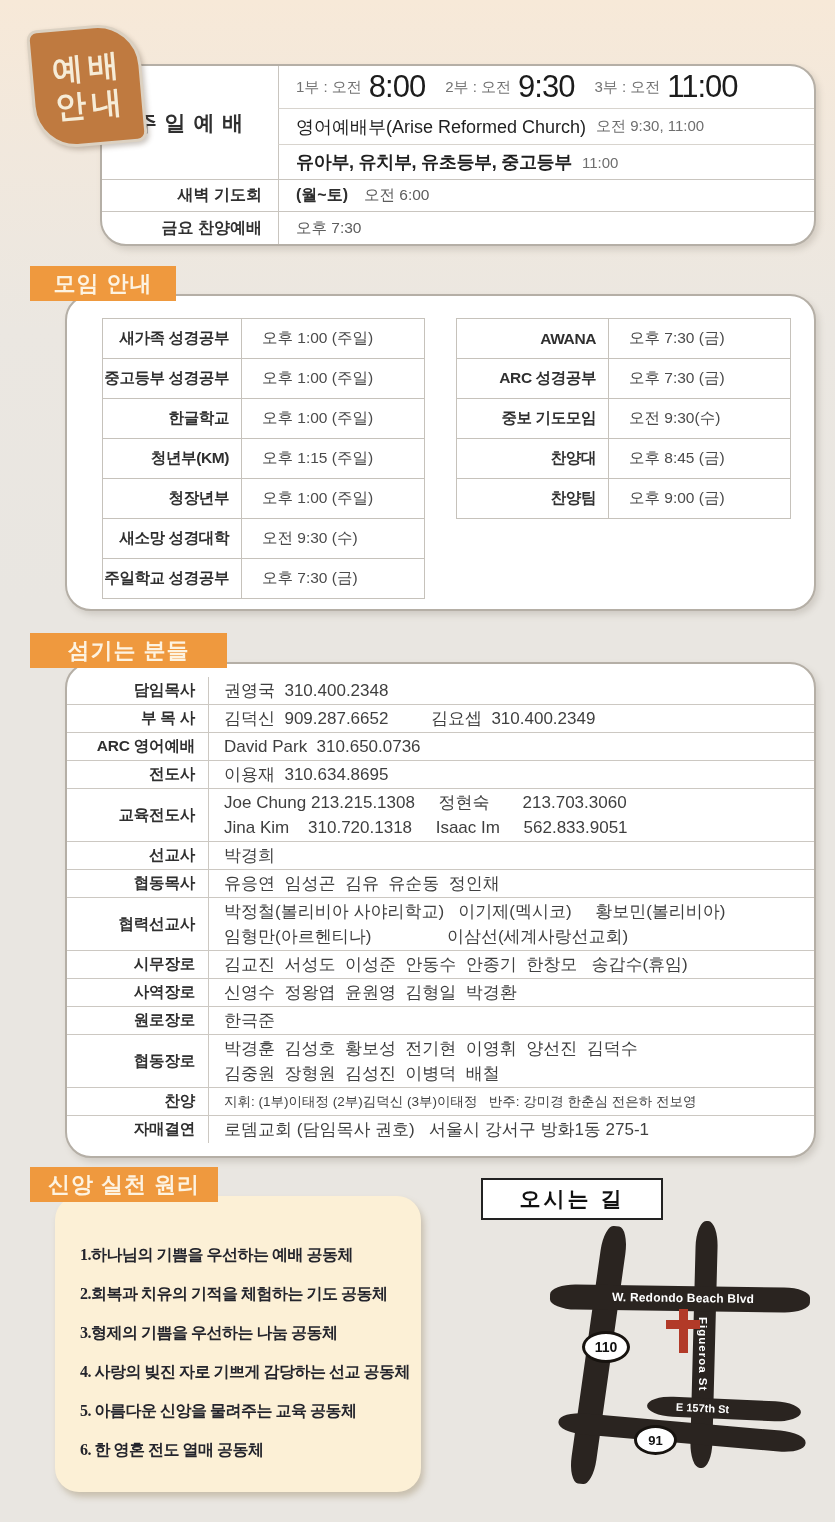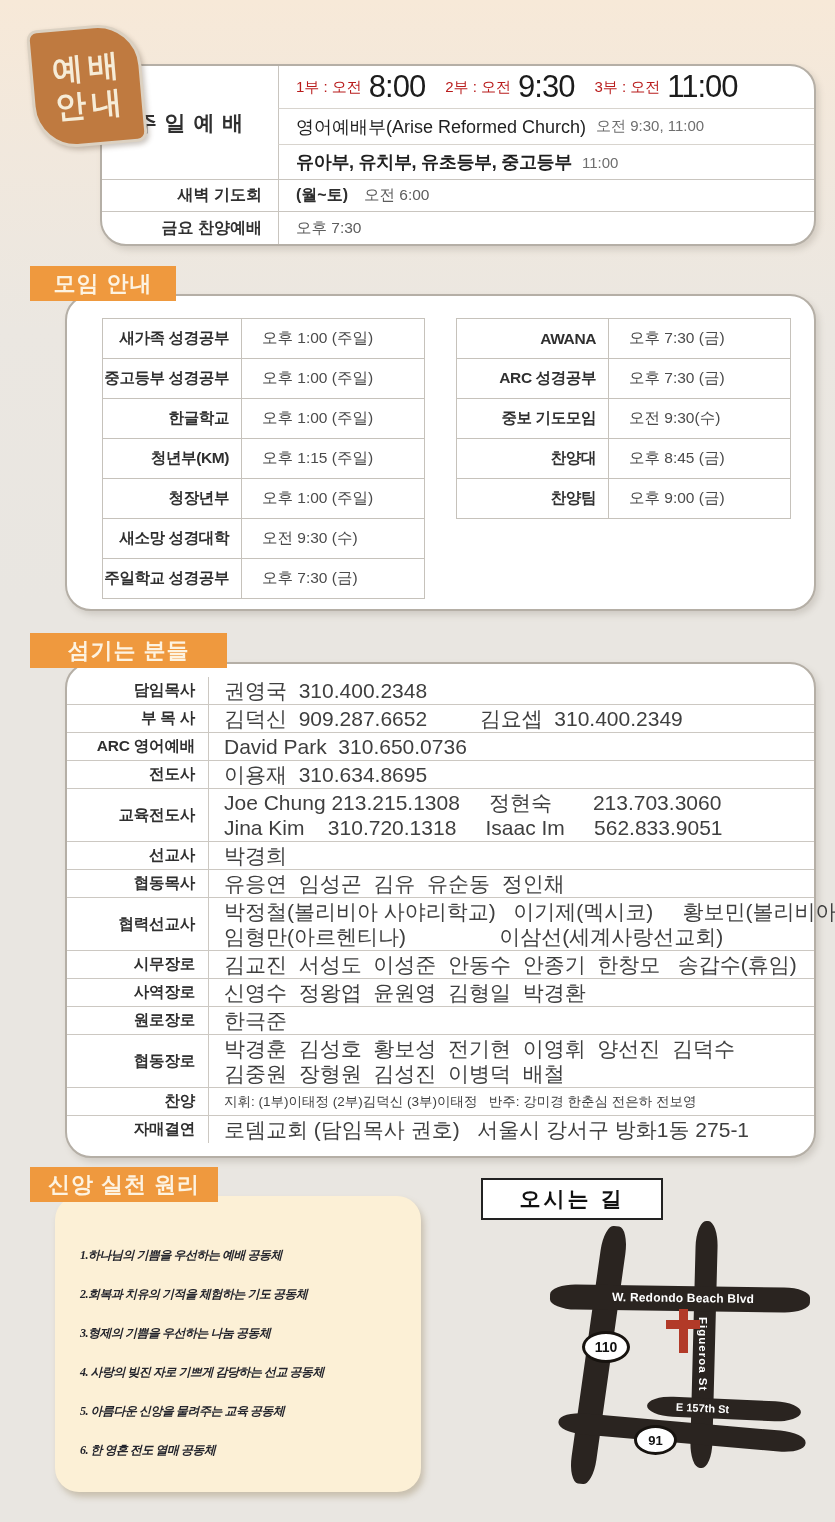--- a/index.html
+++ b/index.html
@@ -26,21 +26,21 @@
     color:#f6ecd7; letter-spacing:5px; line-height:1.2; padding-left:5px;
   }
   #worship-panel { left:100px; top:64px; width:712px; height:178px; }
   .w-grid { position:absolute; inset:0; display:grid; grid-template-columns:176px 1fr; grid-template-rows:42px 36px 35px 32px 33px; }
   .w-label { display:flex; align-items:center; justify-content:flex-end; padding-right:16px; font-weight:700; color:#2f2f2f; font-size:16px; }
   .w-main-label { grid-row:1/4; justify-content:center; padding-right:0; font-size:21px; letter-spacing:1px; }
   .w-cell { border-left:1px solid #c9c5bf; display:flex; align-items:center; padding-left:17px; }
   .bt-light { border-top:1px solid #d8d4ce; }
   .bt-full  { border-top:1px solid #c9c5bf; }
   .w-services { display:flex; align-items:center; }
-  .svc-prefix { font-size:15px; color:#b91c1c; margin-right:7px; }
+  .svc-prefix { font-size:15px; color:#737373; margin-right:7px; }
   .svc-time { font-size:31px; color:#1c1c1c; letter-spacing:-1px; margin-right:20px; }
   .svc-time:last-child { margin-right:0; }
   .w-name { font-size:18px; color:#1f1f1f; margin-right:10px; }
   .w-name-bold { font-weight:700; letter-spacing:-0.3px; }
   .w-time { font-size:15px; color:#6e6e6e; }
   .w-bold-part { font-size:16px; font-weight:700; color:#2f2f2f; margin-right:16px; }
   .w-gray { font-size:15.5px; color:#5d5d5d; }
   
   .sec-header {
     position:absolute; height:35px; background:#ef993e; color:#fdf3e1;
@@ -67,31 +67,31 @@
   .m-value { display:flex; align-items:center; padding-left:20px; font-size:15.5px; color:#4a4a4a; white-space:nowrap; }
   
   #servants-panel { left:65px; top:662px; width:747px; padding:13px 0; border-radius:26px; }
   .s-row { display:grid; grid-template-columns:142px 1fr; border-bottom:1px solid #ccc8c2; min-height:27px; }
   .s-row:last-child { border-bottom:none; }
   .s-label {
     display:flex; align-items:center; justify-content:flex-end; padding-right:13px;
     border-right:1px solid #ccc8c2; font-weight:700; font-size:15.5px; color:#2f2f2f; white-space:pre; letter-spacing:-0.2px;
   }
   .s-value { display:flex; flex-direction:column; justify-content:center; padding:1px 0 1px 15px; }
-  .s-line { white-space:pre; font-size:21px; color:#3f3f3f; line-height:25px; }
+  .s-line { white-space:pre; font-size:17px; color:#3f3f3f; line-height:25px; }
   .s-row.small .s-line { font-size:13.5px; }
   
   #principles-panel {
     position:absolute; left:55px; top:1196px; width:366px; height:296px;
     background:#fcf0d6; border-radius:24px; box-shadow:3px 5px 6px rgba(140,120,80,.35);
   }
   .p-list { position:absolute; left:25px; top:46px; display:flex; flex-direction:column; gap:13px; }
   .p-item {
-    font-family:"Liberation Serif", serif; font-weight:700; font-size:12px;
-    color:#23242c; letter-spacing:-0.5px; white-space:nowrap; line-height:26px;font-style:italic;
+    font-family:"Liberation Serif", serif; font-weight:700; font-size:16px;
+    color:#23242c; letter-spacing:-0.5px; white-space:nowrap; line-height:26px;
   }
   
   #directions-title {
     position:absolute; left:481px; top:1178px; width:178px; height:38px;
     background:#fff; border:2px solid #222; display:flex; align-items:center; justify-content:center;
     font-size:21px; font-weight:700; color:#111; letter-spacing:3px;
   }
   #map { position:absolute; left:500px; top:1213px; width:335px; height:305px; }
   .road { position:absolute; background:#2a2420; }
   .road-v { border-radius:10px / 26px; }

